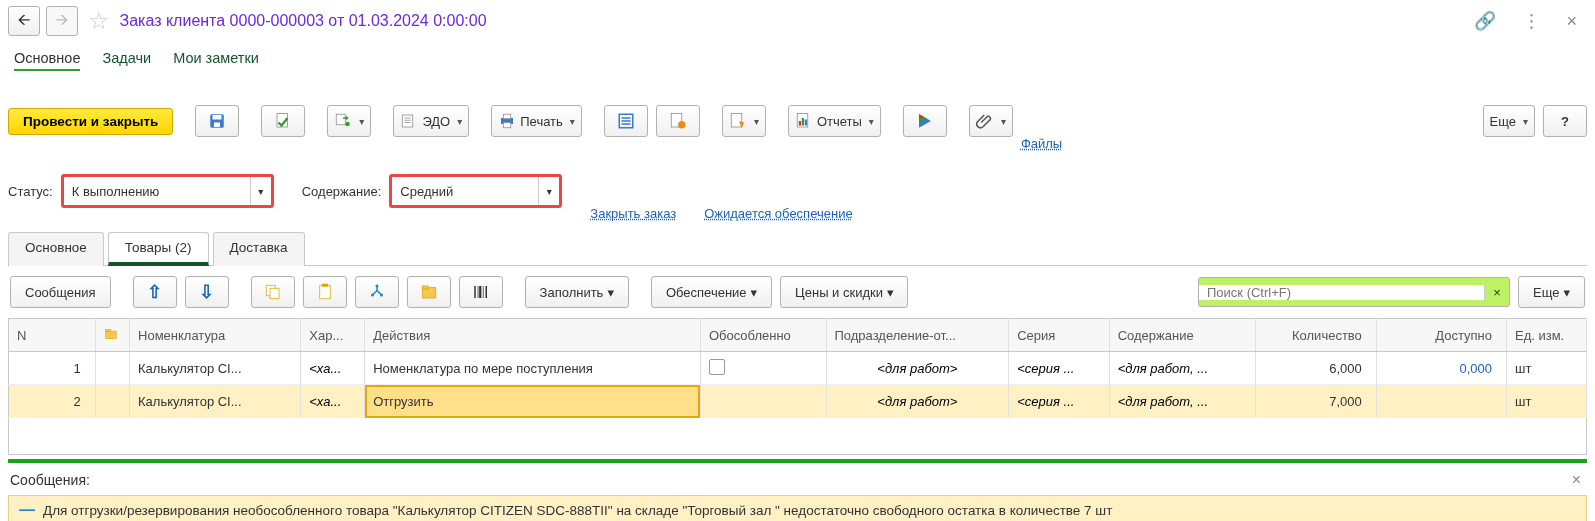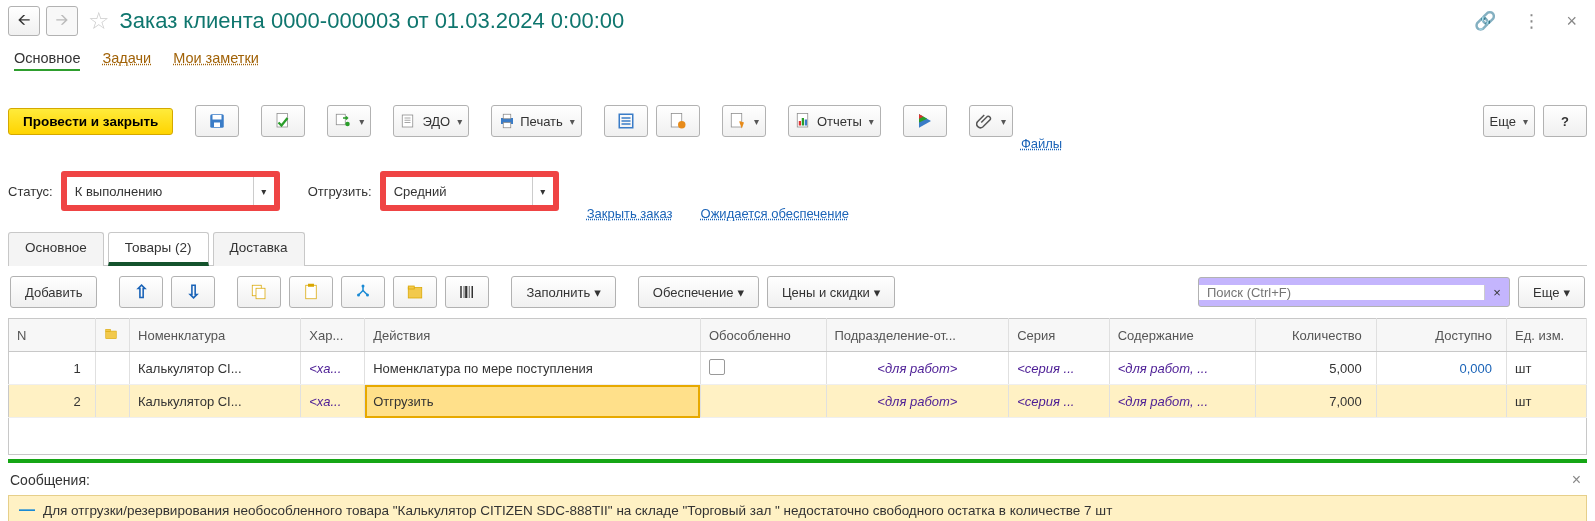--- a/index.html
+++ b/index.html
@@ -33,22 +33,22 @@
     color: #bbb;
     background: #f8f8f8;
   }
   .star-icon {
     font-size: 24px;
     color: #ccc;
     padding: 0 4px;
     cursor: pointer;
   }
   .doc-title {
-    font-size: 22px;
-    color: #0f766e;
+    font-size: 16px;
+    color: #6d28d9;
   }
   .title-spacer { flex: 1; }
   .title-right-icon {
     font-size: 18px;
     color: #888;
     padding: 0 10px;
     cursor: pointer;
   }
   .nav-links {
     display: flex;
@@ -59,22 +59,21 @@
   .nav-links span {
     font-size: 14.5px;
     cursor: pointer;
   }
   .nav-active {
     color: #333;
     border-bottom: 2px solid #2e9e2e;
     padding-bottom: 3px;
   }
   .nav-link-item {
-    color: #a16207;
-    text-decoration: underline;
+    color: #14532d;
     text-decoration-style: dotted;
   }
   .toolbar-row {
     display: flex;
     align-items: center;
     gap: 8px;
     padding: 6px 0 10px 0;
     flex-wrap: nowrap;
   }
   .primary-btn {
@@ -113,21 +112,21 @@
   .status-row {
     display: flex;
     align-items: center;
     gap: 8px;
     padding: 0 0 10px 0;
   }
   .fld-label { color: #333; }
   .select-box {
     display: inline-flex;
     align-items: center;
-    border: 6px solid #ef4444;
+    border: 3px solid #ef4444;
     border-radius: 3px;
     height: 28px;
     background: #fff;
   }
   .select-box span.val {
     padding: 0 8px;
     min-width: 120px;
   }
   .select-box .dd {
     border-left: 1px solid #ccc;
@@ -179,21 +178,21 @@
     display: inline-flex;
     align-items: center;
     gap: 4px;
   }
   .search-wrap {
     display: flex;
     align-items: center;
     border: 1px solid #b2b2b2;
     border-radius: 3px;
     height: 28px;
-    background: #c4b5fd;
+    background: #bef264;
     margin-left: auto;
     width: 310px;
   }
   .search-wrap input {
     border: none;
     outline: none;
     padding: 0 8px;
     flex: 1;
     font-size: 13px;
   }
@@ -221,21 +220,21 @@
     height: 20px;
   }
   .grid thead th {
     background: #f7f7f7;
     border-bottom: 1px solid #c8c8c8;
     color: #555;
   }
   .grid tbody tr td {
     border-bottom: 1px solid #efefef;
   }
-  .grid .placeholder { color: #4c1d95; font-style: italic; }
+  .grid .placeholder { color: #000000; font-style: italic; }
   .grid .num-col, .grid .num-head { text-align: right; padding-right: 14px; }
   .grid .blue-val { color: #1a63b7; }
   .row-selected td { background: #fff1c4; }
   .cell-selected {
     outline: 2px solid #e7a900;
     outline-offset: -2px;
     background: #ffe08a !important;
   }
   .grid-spacer {
     height: 36px;
@@ -421,39 +420,39 @@
   <div class="icon-btn" style="font-weight:bold;">?</div>
 </div>
 
 <div class="status-row">
   <span class="fld-label">Статус:</span>
   <div class="select-box">
     <span class="val" style="min-width:170px;">К выполнению</span>
     <span class="dd">▾</span>
   </div>
   <span style="width:12px;"></span>
-  <span class="fld-label">Отгрузить:</span>
+  <span class="fld-label">Содержание:</span>
   <div class="select-box">
     <span class="val" style="min-width:130px;">Средний</span>
     <span class="dd">▾</span>
   </div>
   <span style="width:12px;"></span>
   <span class="link-a">Закрыть заказ</span>
   <span style="width:12px;"></span>
   <span class="link-a">Ожидается обеспечение</span>
 </div>
 
 <div class="tabs">
   <div class="tab">Основное</div>
   <div class="tab active">Товары (2)</div>
   <div class="tab">Доставка</div>
 </div>
 
 <div class="tab-toolbar">
-  <div class="text-btn">Добавить</div>
+  <div class="text-btn">Сообщения</div>
   <div class="sep"></div>
   <div class="icon-btn">
       <span class="arrow-svg" style="color:#1a63b7;">⇧</span>
     </div>
   <div class="icon-btn">
       <span class="arrow-svg" style="color:#1a63b7;">⇩</span>
     </div>
   <div class="sep"></div>
   <div class="icon-btn">
     <svg viewBox="0 0 24 24">
@@ -554,21 +553,21 @@
     <tr>
       <td class="num-col">1</td>
       <td></td>
       <td>Калькулятор CI...</td>
       <td class="placeholder">&lt;ха...</td>
       <td>Номенклатура по мере поступления</td>
       <td><span class="chk"></span></td>
       <td class="placeholder" style="text-align:center;">&lt;для работ&gt;</td>
       <td class="placeholder">&lt;серия ...</td>
       <td class="placeholder">&lt;для работ, ...</td>
-      <td class="num-col">5,000</td>
+      <td class="num-col">6,000</td>
       <td class="num-col blue-val">0,000</td>
       <td>шт</td>
     </tr>
     <tr class="row-selected">
       <td class="num-col">2</td>
       <td></td>
       <td>Калькулятор CI...</td>
       <td class="placeholder">&lt;ха...</td>
       <td class="cell-selected">Отгрузить</td>
       <td></td>

